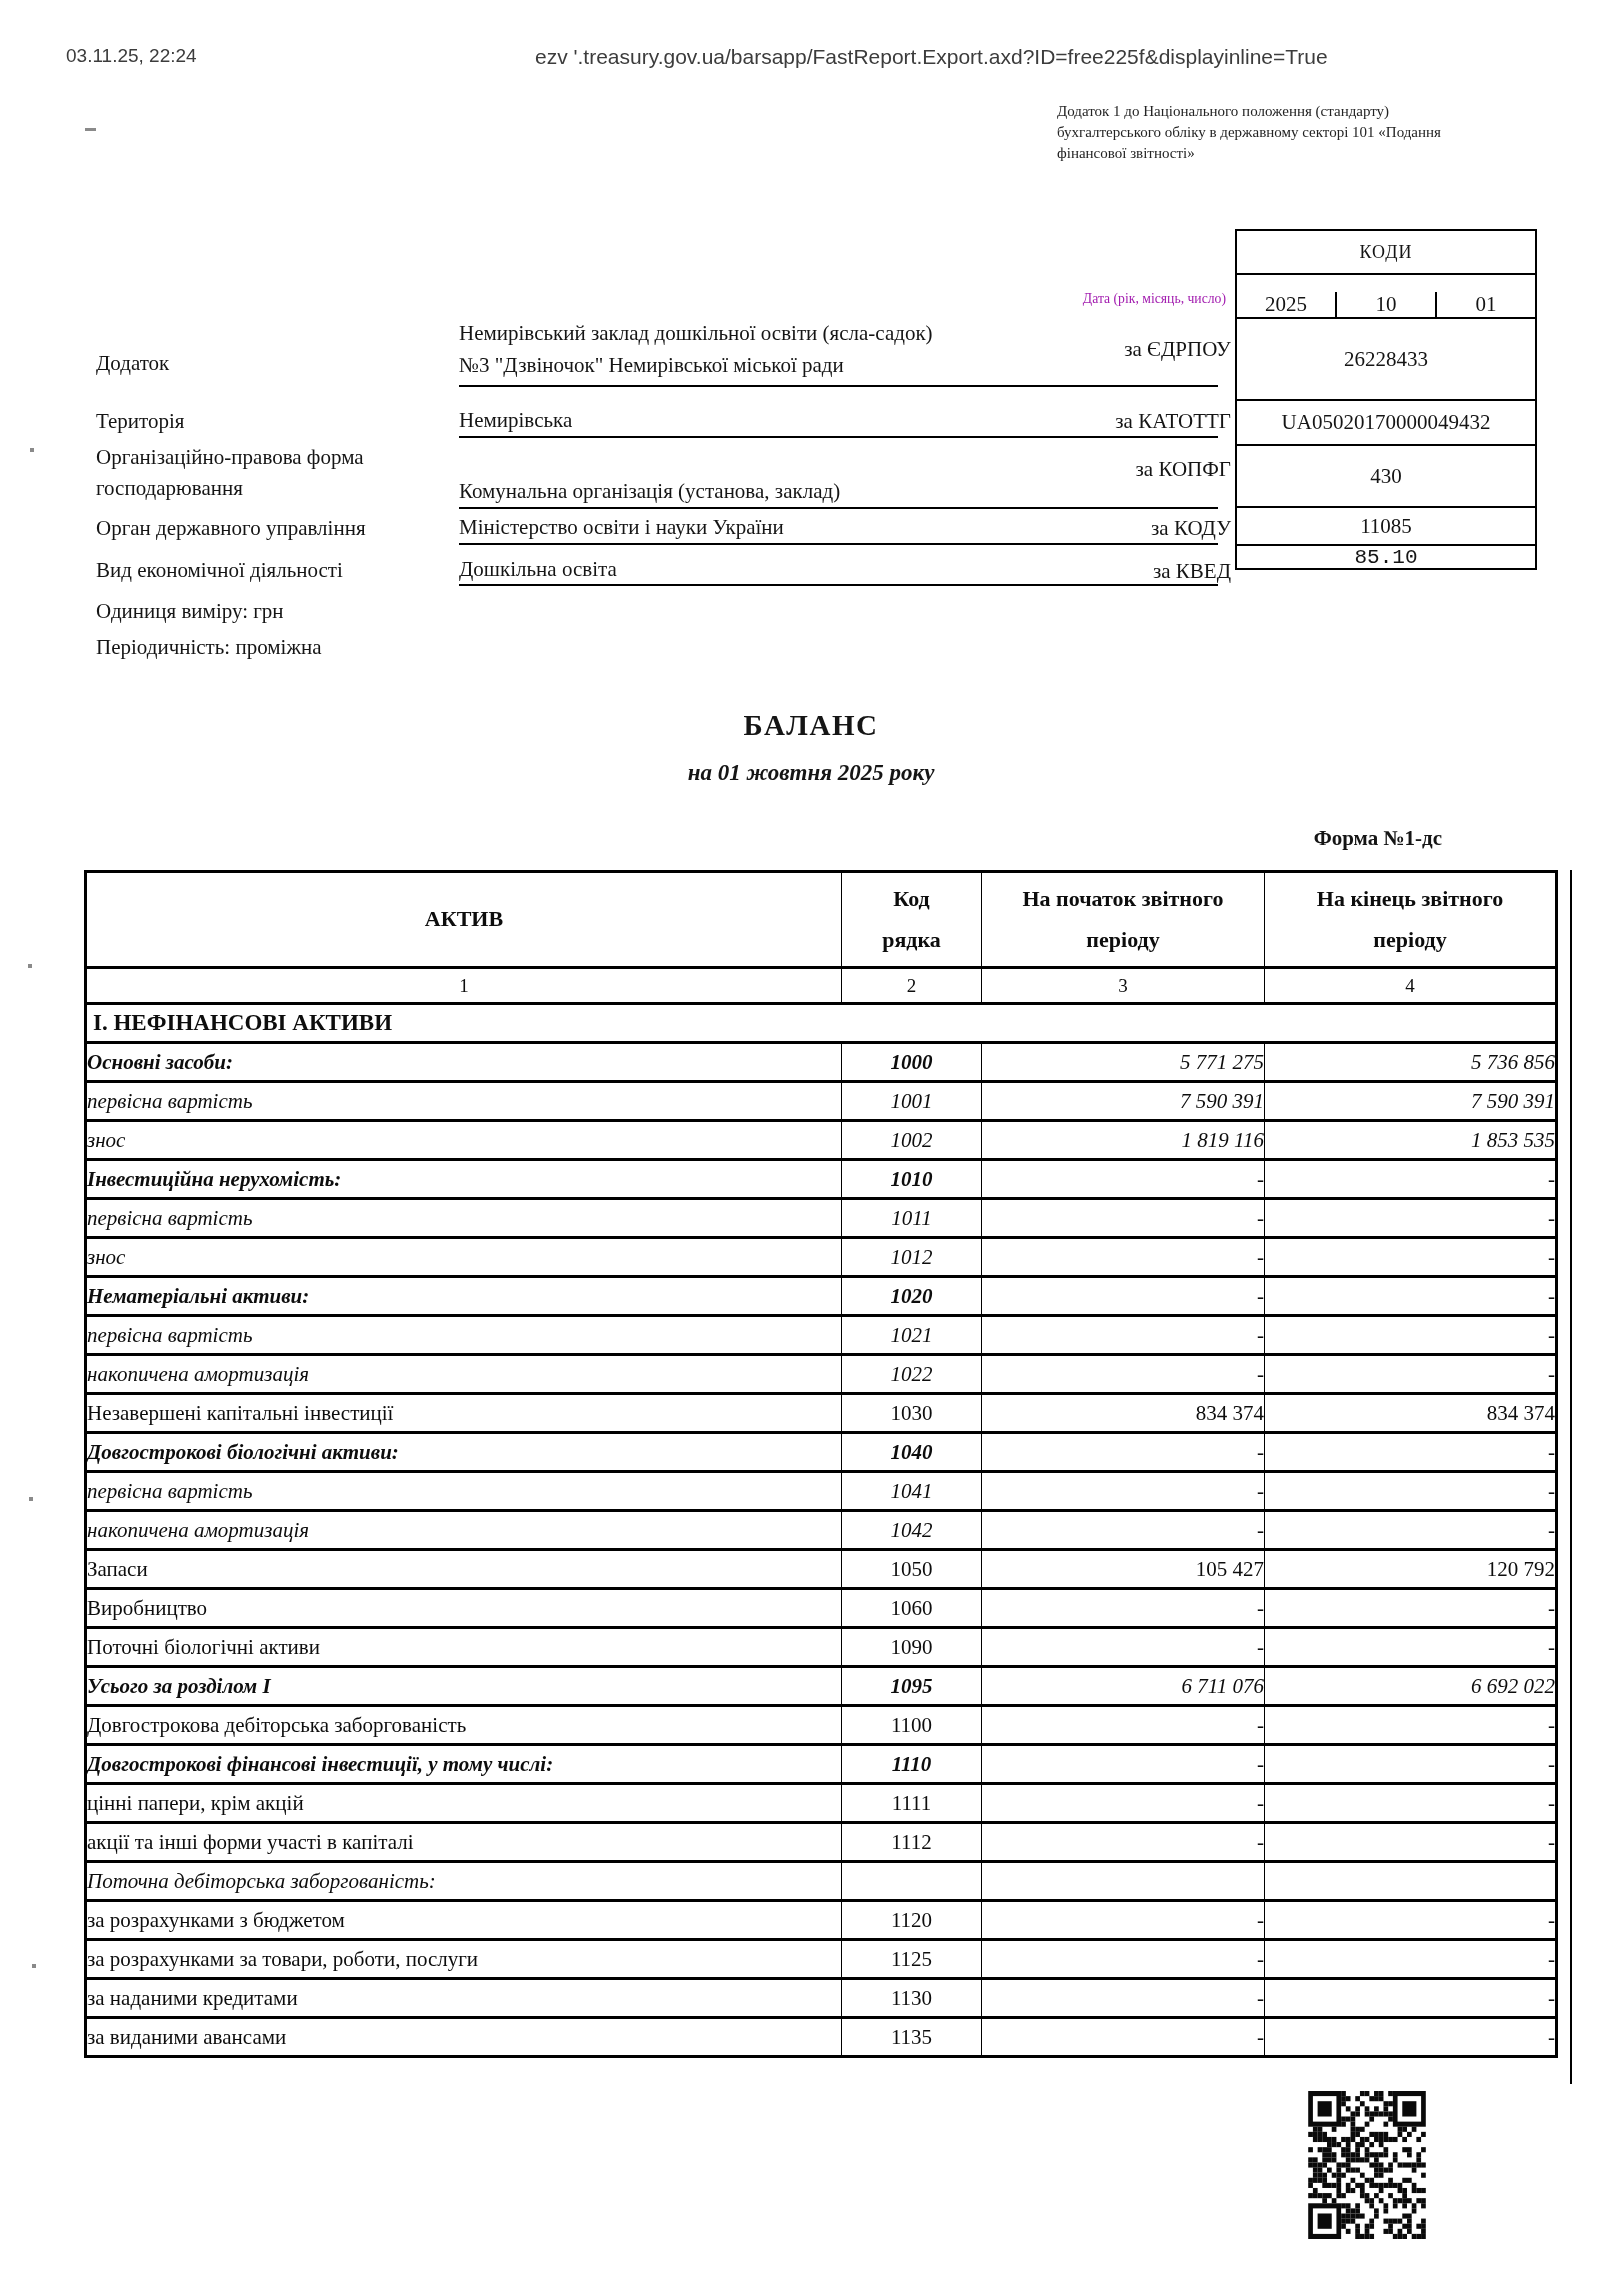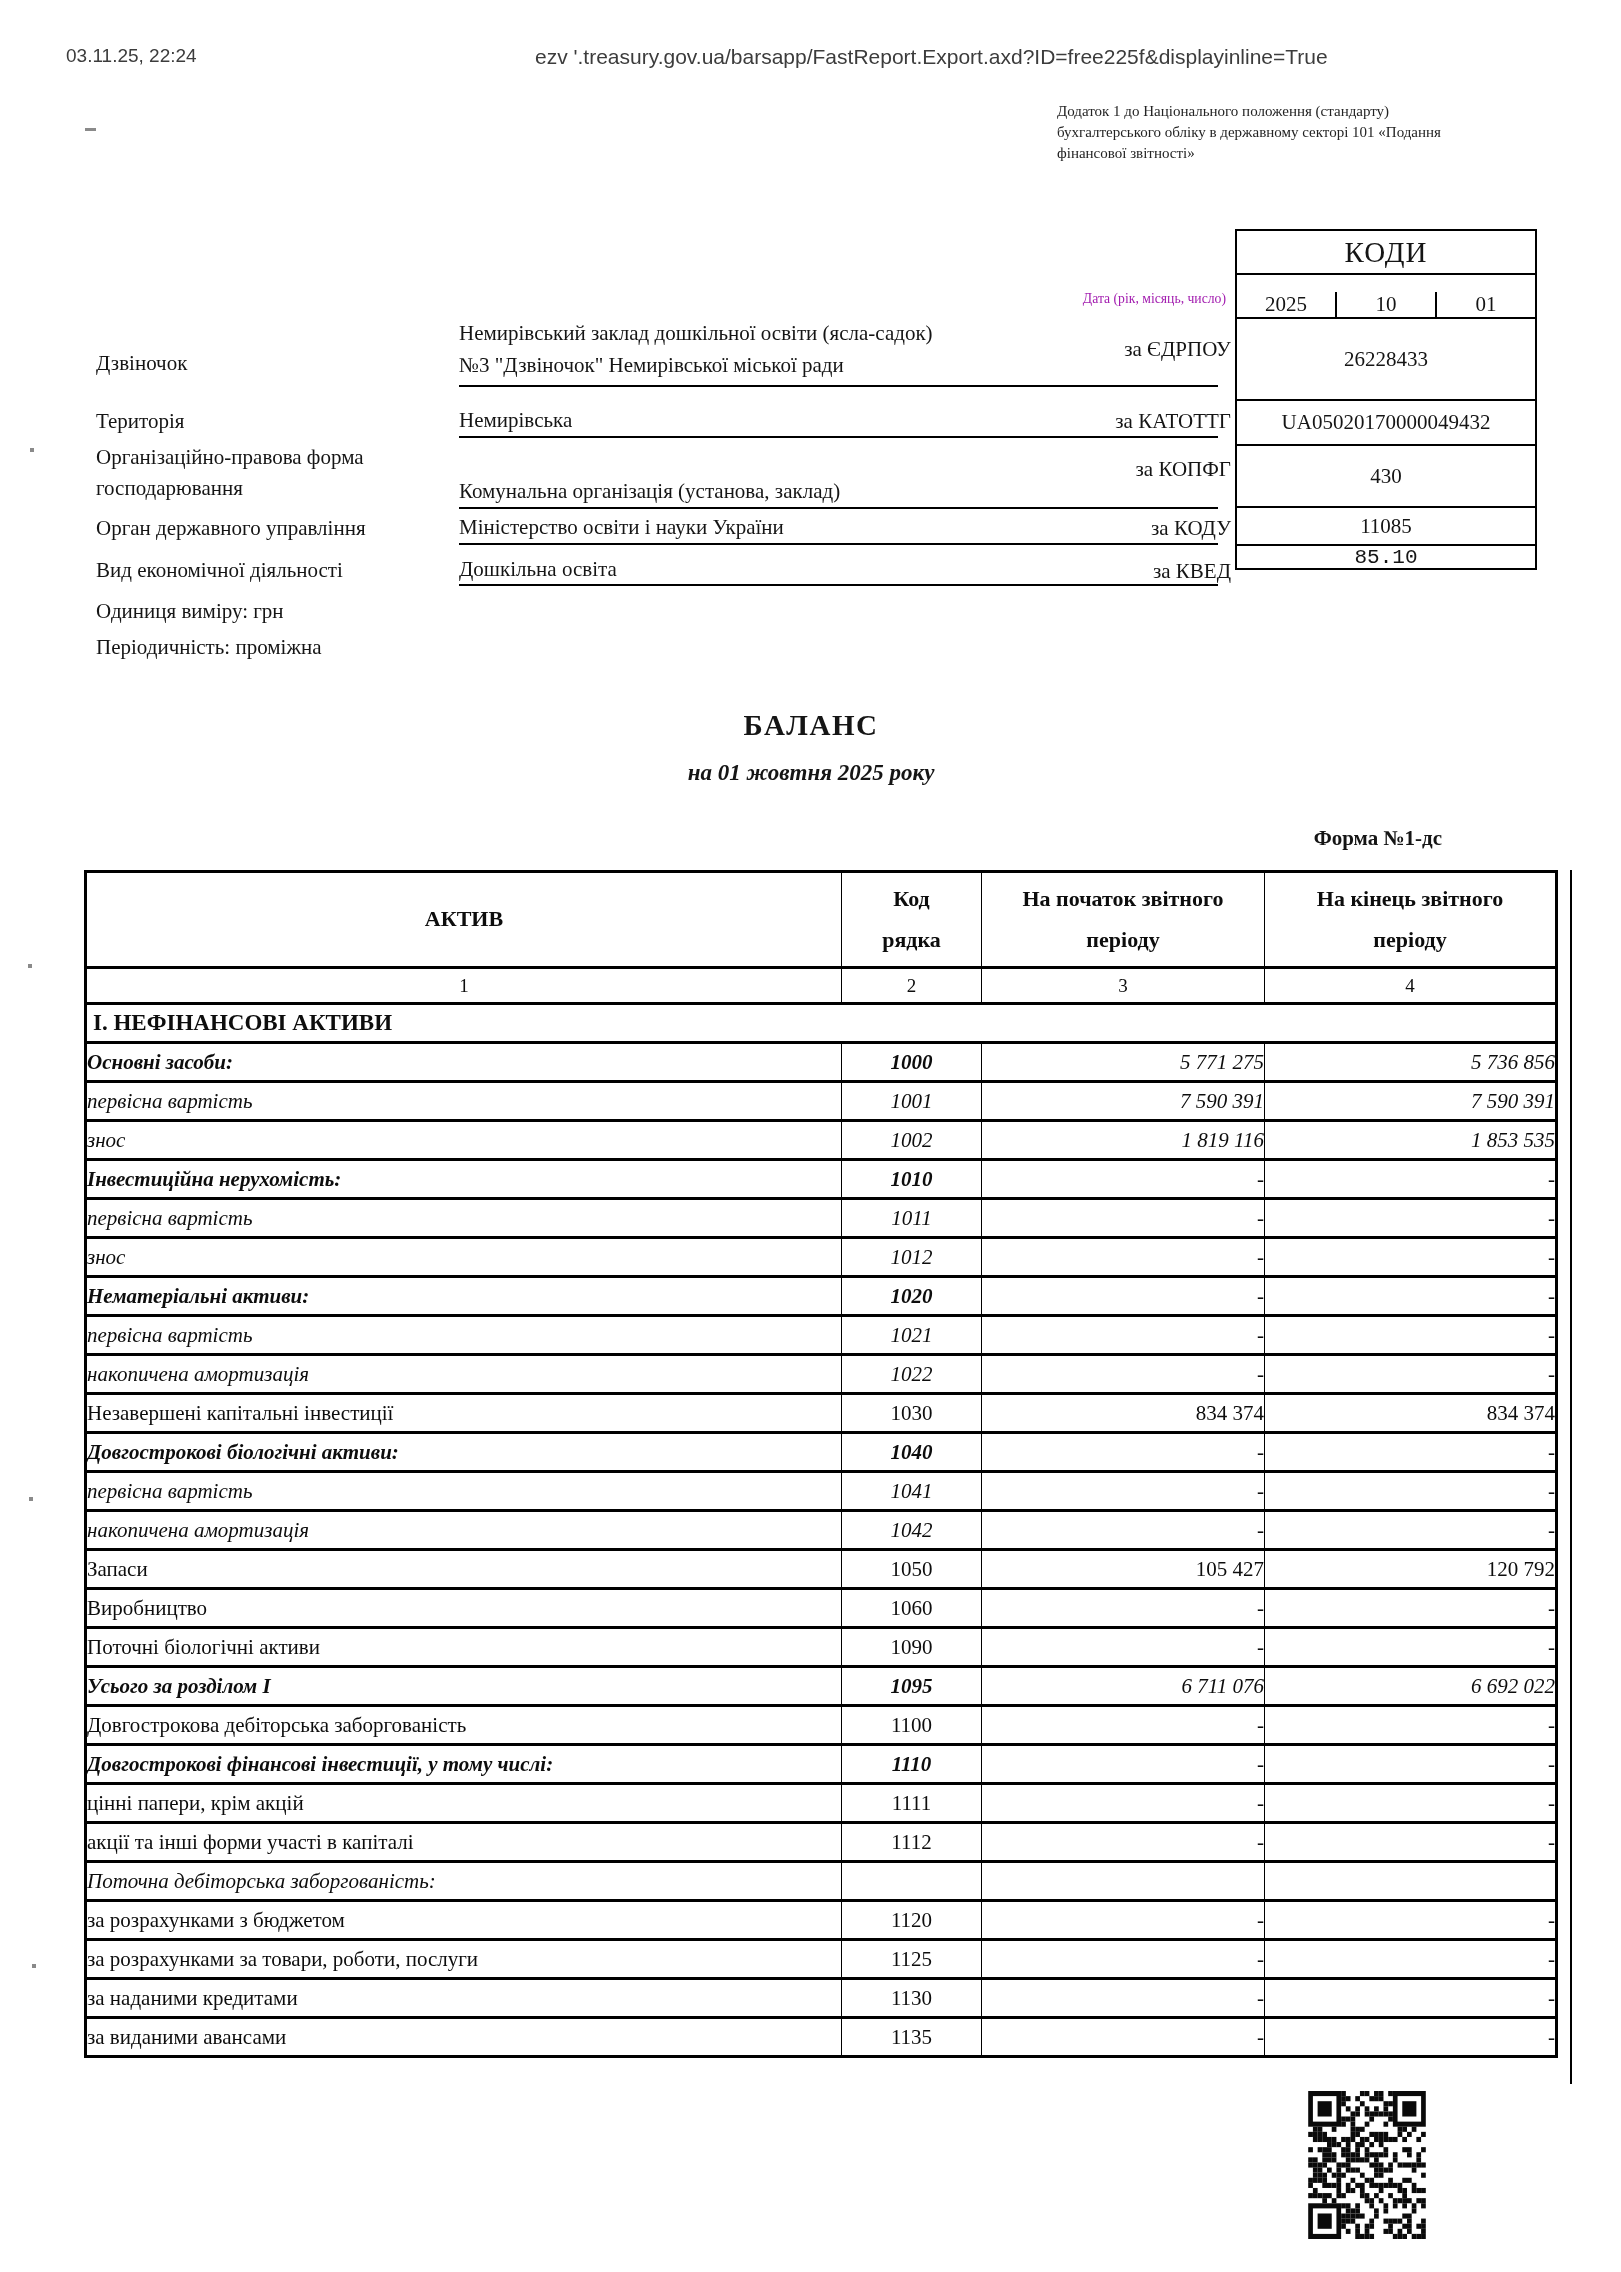--- a/index.html
+++ b/index.html
@@ -11,21 +11,21 @@
         font-size:19px;color:#3c3c3c;}
   .purl{position:absolute;top:45px;left:535px;font-family:"Liberation Sans","DejaVu Sans",sans-serif;
         font-size:21px;color:#3c3c3c;}
 
   
   .annex{position:absolute;top:101px;left:1057px;width:507px;font-size:15px;line-height:21px;color:#242424;}
 
   
   .codes-box{position:absolute;left:1235px;top:229px;width:298px;border:2.5px solid #000;background:#fff;}
   .cb-title{height:42px;border-bottom:2.5px solid #000;display:flex;align-items:center;justify-content:center;
-            font-size:29px;letter-spacing:1px;}
+            font-size:18px;letter-spacing:1px;}
   .cb-daterow{height:42px;border-bottom:2.5px solid #000;display:flex;align-items:flex-end;}
   .cb-datecell{flex:1;display:flex;align-items:center;justify-content:center;font-size:21px;border-right:2px solid #000;}
   .cb-datecell.last{border-right:none;}
   .cb-cell{display:flex;align-items:center;justify-content:center;font-size:21px;border-bottom:2px solid #000;}
   .cb-cell.last{border-bottom:none;}
   .h162{height:80px;} .h88{height:43px;} .h122{height:60px;} .h76a{height:36px;} .h76b{height:22px;font-family:Liberation Mono, monospace;}
 
   .datelabel{position:absolute;left:1054px;width:172px;top:291px;text-align:right;font-size:13.7px;color:#a21caf;}
 
   
@@ -103,21 +103,21 @@
       <div class="cb-datecell">10</div>
       <div class="cb-datecell last">01</div>
     </div>
     <div class="cb-cell h162">26228433</div>
     <div class="cb-cell h88">UA05020170000049432</div>
     <div class="cb-cell h122">430</div>
     <div class="cb-cell h76a">11085</div>
     <div class="cb-cell h76b last">85.10</div>
   </div>
 
-  <div class="orglabel o1l">Дзвіночок</div>
+  <div class="orglabel o1l">Додаток</div>
   <div class="orgvalue o1v">Немирівський заклад дошкільної освіти (ясла-садок)
 №3 "Дзвіночок" Немирівської міської ради</div>
   <div class="orgcode  o1c">за ЄДРПОУ</div>
 
   <div class="orglabel o2l">Територія</div>
   <div class="orgvalue o2v">Немирівська</div>
   <div class="orgcode  o2c">за КАТОТТГ</div>
 
   <div class="orglabel o3l">Організаційно-правова форма господарювання</div>
   <div class="orgvalue o3v">Комунальна організація (установа, заклад)</div>

